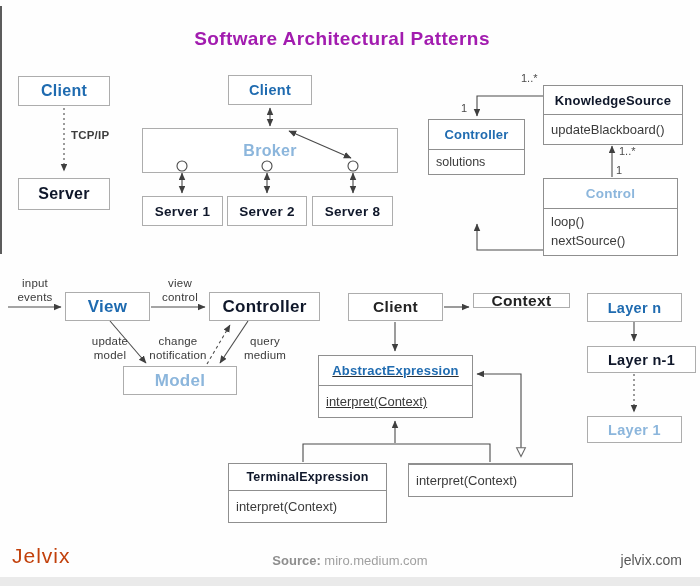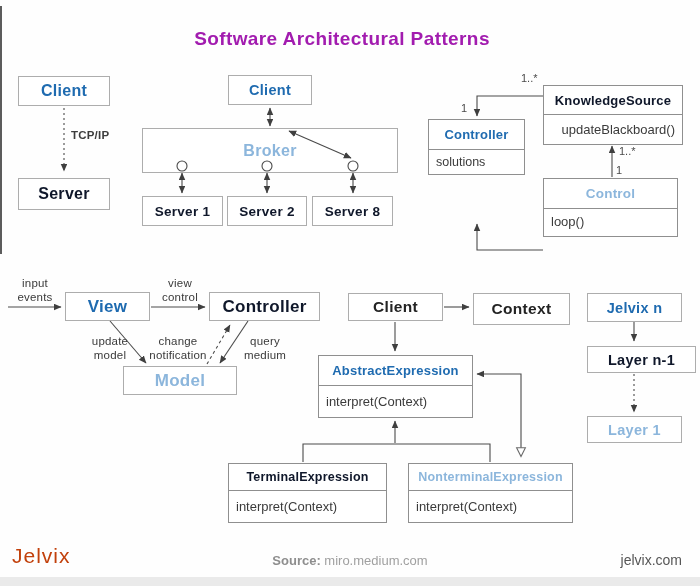--- a/index.html
+++ b/index.html
@@ -63,27 +63,28 @@
   <div class="box green" style="left:227px;top:196px;width:80px;height:30px;font-size:13.5px;">Server 2</div>
   <div class="box green" style="left:312px;top:196px;width:81px;height:30px;font-size:13.5px;">Server 8</div>
 
   <div class="cls" style="left:428px;top:119px;width:97px;">
     <div class="hdr blue" style="height:29px;font-size:13px;">Controller</div>
     <div class="crow" style="height:25px;font-size:12.5px;padding-top:3px;">solutions</div>
   </div>
 
   <div class="cls" style="left:543px;top:85px;width:140px;">
     <div class="hdr green" style="height:28px;font-size:13px;">KnowledgeSource</div>
-    <div class="crow" style="height:30px;padding-top:6px;text-align:right;">updateBlackboard()</div>
+    <div class="crow" style="height:30px;padding-top:6px;">updateBlackboard()</div>
   </div>
 
   <div class="cls" style="left:543px;top:178px;width:135px;">
     <div class="hdr lblue" style="height:29px;font-size:13.5px;">Control</div>
     <div class="crow">
       <div>loop()</div>
+      <div>nextSource()</div>
     </div>
   </div>
 
   <div class="mult" style="left:521px;top:72px;">1..*</div>
   <div class="mult" style="left:461px;top:102px;">1</div>
   <div class="mult" style="left:619px;top:145px;">1..*</div>
   <div class="mult" style="left:616px;top:164px;">1</div>
 
   <div class="box blue" style="left:65px;top:292px;width:85px;height:29px;font-size:17px;">View</div>
   <div class="box green" style="left:209px;top:292px;width:111px;height:29px;font-size:17px;">Controller</div>
@@ -94,38 +95,37 @@
   <div class="lbl" style="left:155px;top:276px;width:50px;text-align:center;">view
 control</div>
   <div class="lbl" style="left:85px;top:334px;width:50px;text-align:center;">update
 model</div>
   <div class="lbl" style="left:142px;top:334px;width:72px;text-align:center;">change
 notification</div>
   <div class="lbl" style="left:243px;top:334px;width:44px;text-align:center;">query
 medium</div>
 
   <div class="box dark" style="left:348px;top:293px;width:95px;height:28px;font-size:15.5px;">Client</div>
-  <div class="box dark" style="left:473px;top:293px;width:97px;height:32px;font-size:15.5px;">Context</div>
+  <div class="box dark" style="left:473px;top:293px;width:97px;height:15px;font-size:15.5px;">Context</div>
 
-  <div class="cls" style="left:318px;top:355px;width:155px;">
+  <div class="cls" style="left:318px;top:355px;width:155px;text-decoration:underline;">
     <div class="hdr blue" style="height:29px;font-size:13px;">AbstractExpression</div>
     <div class="crow" style="height:32px;padding-top:7px;">interpret(Context)</div>
   </div>
 
   <div class="cls" style="left:228px;top:463px;width:159px;">
     <div class="hdr green" style="height:26px;font-size:12.5px;">TerminalExpression</div>
     <div class="crow" style="height:32px;padding-top:7px;">interpret(Context)</div>
   </div>
 
   <div class="cls" style="left:408px;top:463px;width:165px;">
-    <div class="hdr lblue" style="height:26px;font-size:12.5px;">NonterminalExpression</div>
     <div class="crow" style="height:32px;padding-top:7px;">interpret(Context)</div>
   </div>
 
-  <div class="box blue" style="left:587px;top:293px;width:95px;height:29px;font-size:14.5px;">Jelvix n</div>
+  <div class="box blue" style="left:587px;top:293px;width:95px;height:29px;font-size:14.5px;">Layer n</div>
   <div class="box green" style="left:587px;top:346px;width:109px;height:27px;font-size:14.5px;">Layer n-1</div>
   <div class="box lblue" style="left:587px;top:416px;width:95px;height:27px;font-size:14.5px;">Layer 1</div>
 
   <svg id="overlay" width="700" height="586" viewBox="0 0 700 586">
     <defs>
       <marker id="ma" orient="auto" markerWidth="8" markerHeight="7" refX="6.5" refY="3">
         <path d="M0,0 L7,3 L0,6 Z" fill="#3f3f3f"></path>
       </marker>
       <marker id="mas" orient="auto-start-reverse" markerWidth="8" markerHeight="7" refX="6.5" refY="3">
         <path d="M0,0 L7,3 L0,6 Z" fill="#3f3f3f"></path>

